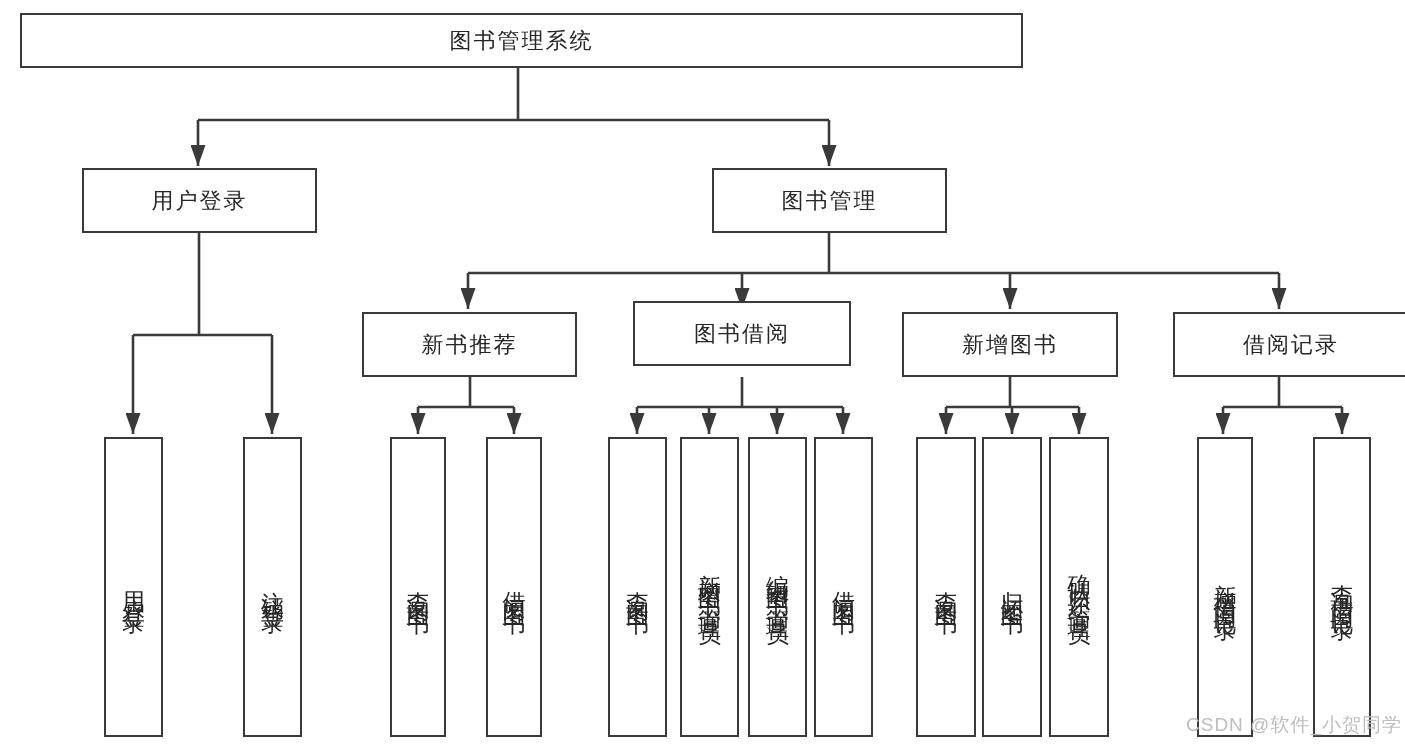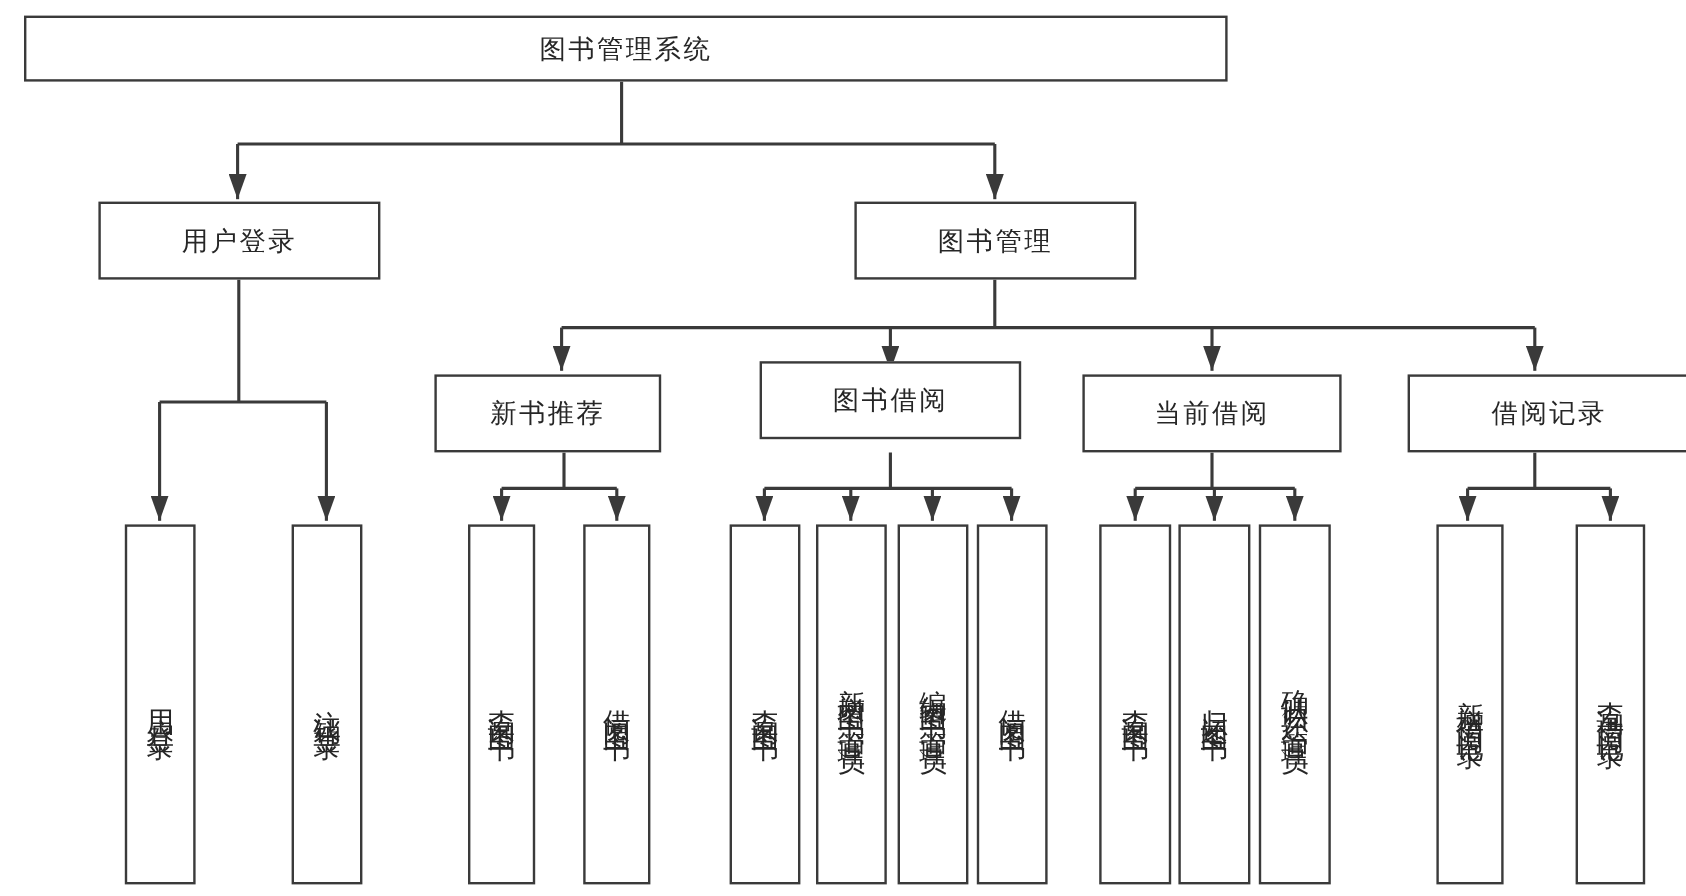--- a/index.html
+++ b/index.html
@@ -102,23 +102,23 @@
     <path class="ln" d="M1279 377 V407 M1223 407 H1342"></path>
     <line class="ln" x1="1223" y1="407" x2="1223" y2="434" marker-end="url(#arrow)"></line>
     <line class="ln" x1="1342" y1="407" x2="1342" y2="434" marker-end="url(#arrow)"></line>
   </svg>
 
   <div class="box h" style="left:20px;top:13px;width:1003px;height:55px;">图书管理系统</div>
 
   <div class="box h" style="left:82px;top:168px;width:235px;height:65px;">用户登录</div>
   <div class="box h" style="left:712px;top:168px;width:235px;height:65px;">图书管理</div>
 
-  <div class="box h" style="left:362px;top:312px;width:189px;height:65px;">新书推荐</div>
+  <div class="box h" style="left:362px;top:312px;width:215px;height:65px;">新书推荐</div>
   <div class="box h" style="left:633px;top:301px;width:218px;height:65px;">图书借阅</div>
-  <div class="box h" style="left:902px;top:312px;width:216px;height:65px;">当前借阅</div>
+  <div class="box h" style="left:902px;top:312px;width:216px;height:65px;">新增图书</div>
   <div class="box h" style="left:1173px;top:312px;width:236px;height:65px;">借阅记录</div>
 
   <div class="box leaf" style="left:104px;top:437px;width:59px;height:300px;">
     <span class="vtext">用户登录</span>
   </div>
   <div class="box leaf" style="left:243px;top:437px;width:59px;height:300px;">
     <span class="vtext">注销登录</span>
   </div>
 
   <div class="box leaf" style="left:390px;top:437px;width:56px;height:300px;">
@@ -151,14 +151,15 @@
     <span class="vtext">确认归还（管理员）</span>
   </div>
 
   <div class="box leaf" style="left:1197px;top:437px;width:56px;height:300px;">
     <span class="vtext">新增借阅记录</span>
   </div>
   <div class="box leaf" style="left:1313px;top:437px;width:58px;height:300px;">
     <span class="vtext">查询借阅记录</span>
   </div>
 
+  <div class="watermark">CSDN @软件_小贺同学</div>
 
 </div>
 
 </body></html>

